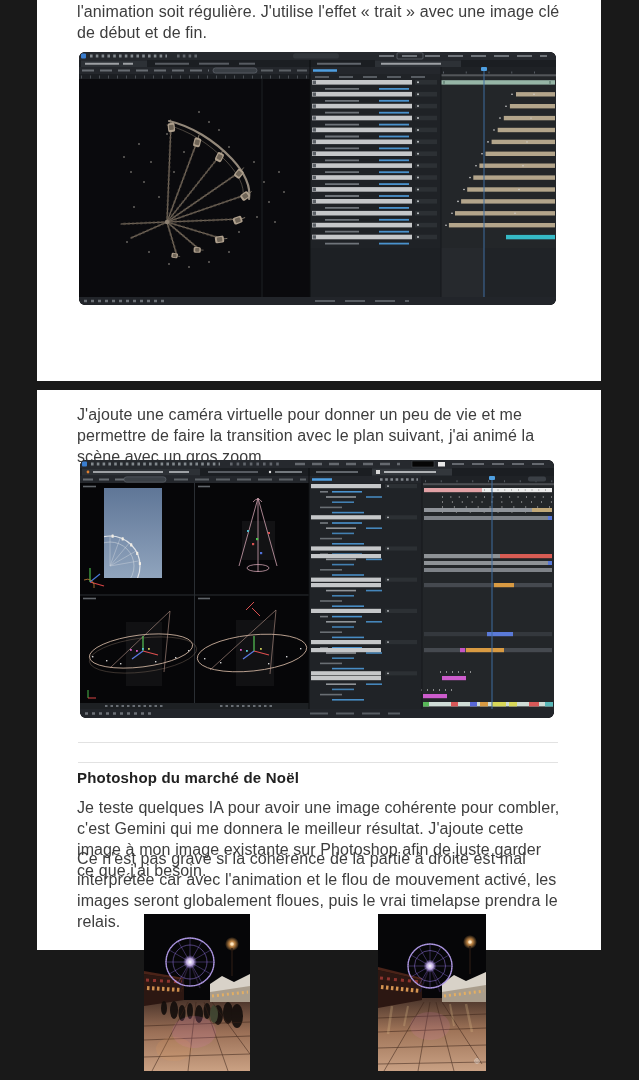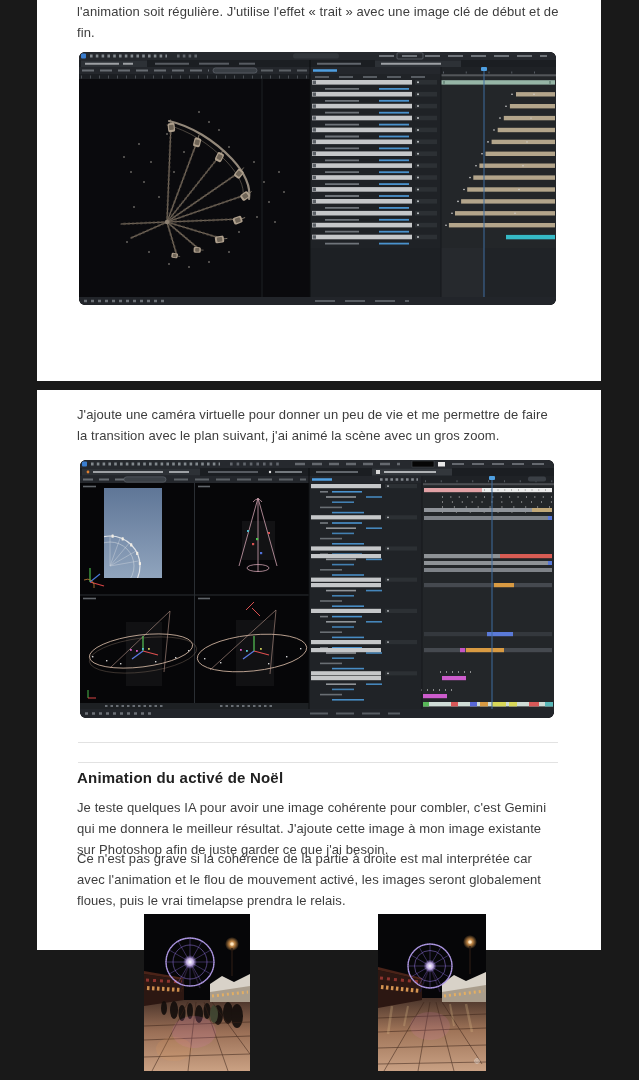--- a/index.html
+++ b/index.html
@@ -1,21 +1,21 @@
 <!DOCTYPE html>
 <html><head>
 <meta charset="utf-8">
 <style>
   html,body{margin:0;padding:0;background:#191919;}
   .stage{position:relative;width:639px;height:1080px;background:#191919;overflow:hidden;
          font-family:"Liberation Sans",sans-serif;}
   .card{position:absolute;left:37px;width:564px;background:#ffffff;}
   #card1{top:0;height:381px;}
   #card2{top:390px;height:560px;}
-  .para{position:absolute;left:0;right:0;margin:0;padding:0 40px;font-size:13px;line-height:21px;
+  .para{position:absolute;left:0;right:0;margin:0;padding:0 40px;font-size:16px;line-height:21px;
         color:#3d3d3d;letter-spacing:.1px;}
   #p-intro{top:1px;}
   #p-camera{top:14px;}
   .shot{position:absolute;margin:0;overflow:hidden;border-radius:6px;background:#131417;}
   #shot1{left:42px;top:52px;width:477px;height:253px;}
   #shot2{left:43px;top:70px;width:474px;height:258px;}
   .rule{position:absolute;left:41px;right:43px;border:0;border-top:1px solid #e2e2e2;margin:0;}
   #rule1{top:352px;}
   #rule2{top:372px;}
   .heading{position:absolute;left:40px;top:379px;margin:0;font-size:15px;font-weight:700;color:#212121;letter-spacing:.2px;}
@@ -473,21 +473,21 @@
             <line x1="5" y1="253.5" x2="75" y2="253.5" stroke="#8a9097" stroke-width="2.4" stroke-dasharray="3 4" opacity="0.7"></line>
             <line x1="230" y1="253.5" x2="320" y2="253.5" stroke="#6f757c" stroke-width="2" stroke-dasharray="18 8" opacity="0.7"></line>
           </g>
         </g>
       </svg>
     </figure>
 
     <hr class="rule" id="rule1">
     <hr class="rule" id="rule2">
 
-    <h3 class="heading">Animation du activé de Noël</h3>
+    <h3 class="heading">Photoshop du marché de Noël</h3>
     <p class="para" id="p-blur">Ce n'est pas grave si la cohérence de la partie à droite est mal interprétée car avec l'animation et le flou de mouvement activé, les images seront globalement floues, puis le vrai timelapse prendra le relais.</p>
     <p class="para" id="p-ia">Je teste quelques IA pour avoir une image cohérente pour combler, c'est Gemini qui me donnera le meilleur résultat. J'ajoute cette image à mon image existante sur Photoshop afin de juste garder ce que j'ai besoin.</p>
 
     <figure class="photo" id="photo-left">
       <svg viewBox="0 0 106 157" width="106" height="157">
         <defs>
           <linearGradient id="gnd1" x1="0" y1="0" x2="0" y2="1">
             <stop offset="0" stop-color="#4a342a"></stop>
               <stop offset="0.45" stop-color="#9a6f56"></stop>
               <stop offset="1" stop-color="#caa183"></stop>

